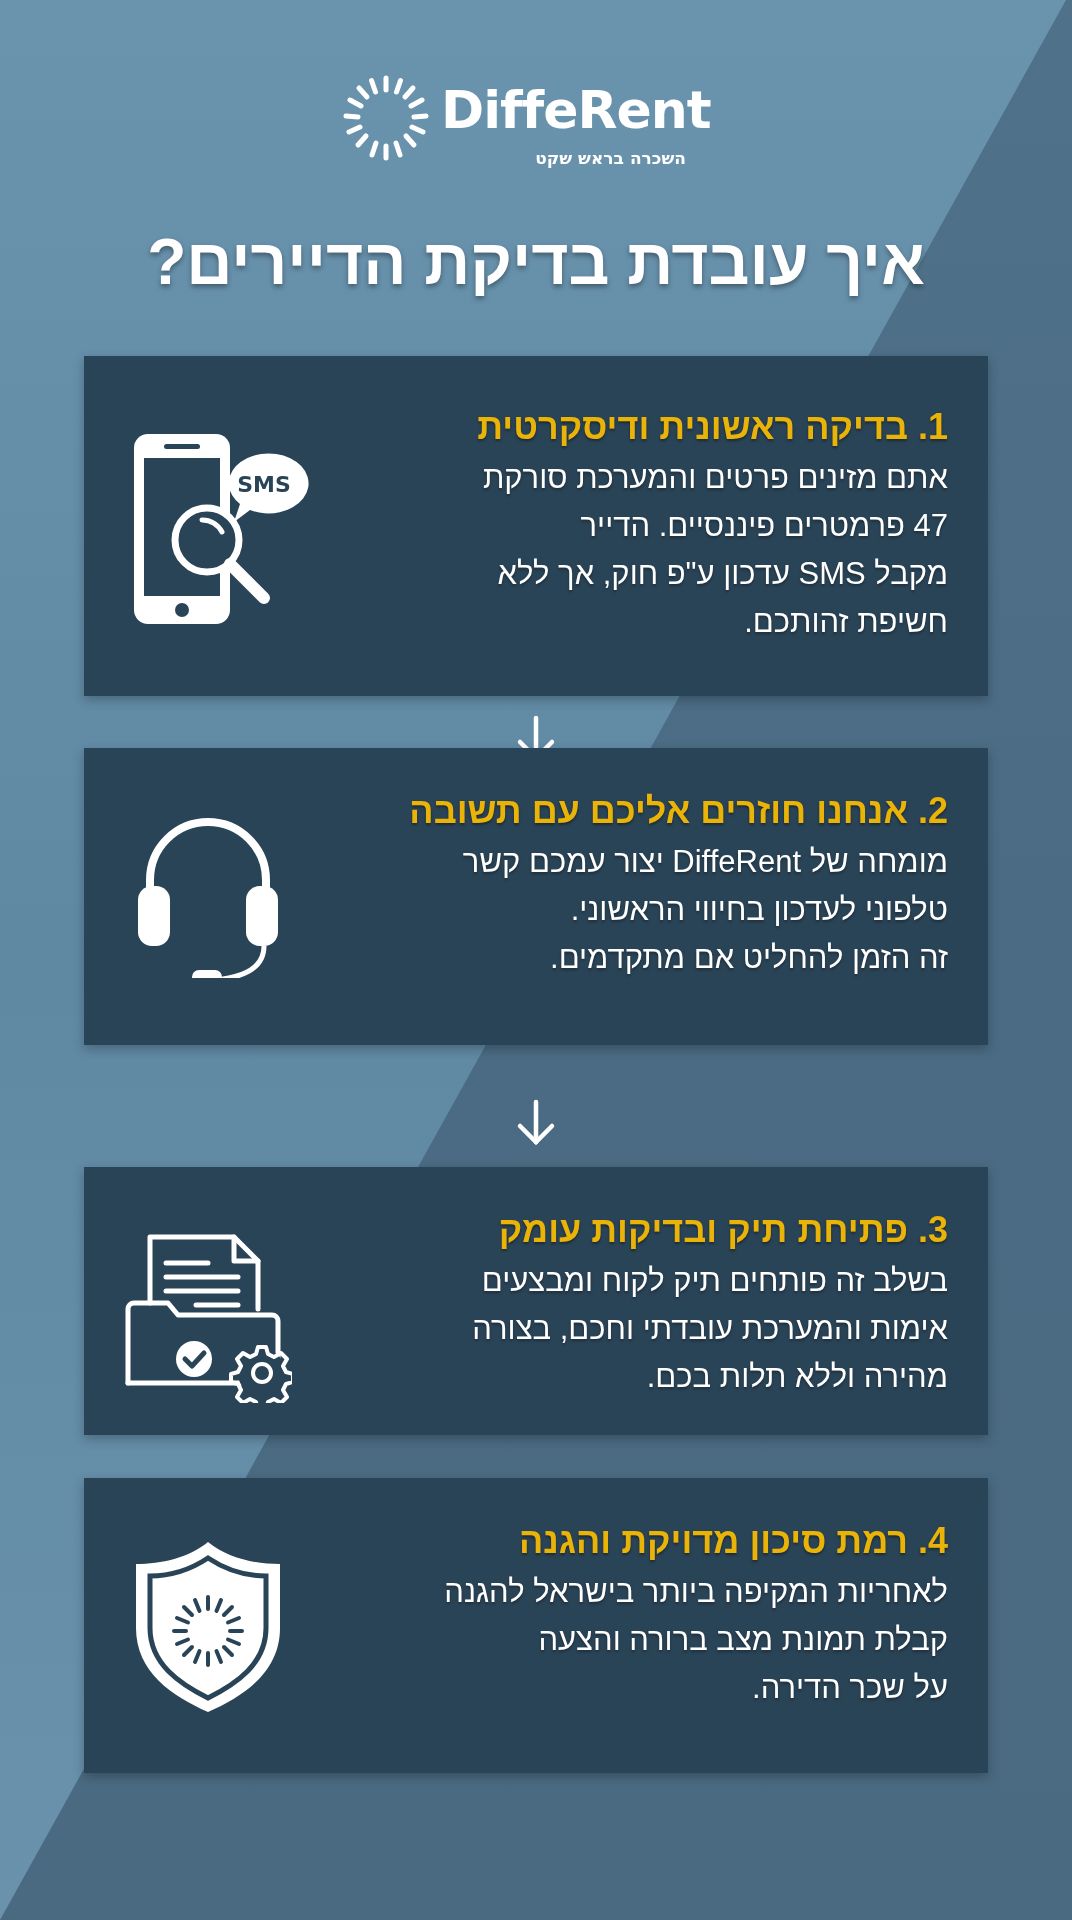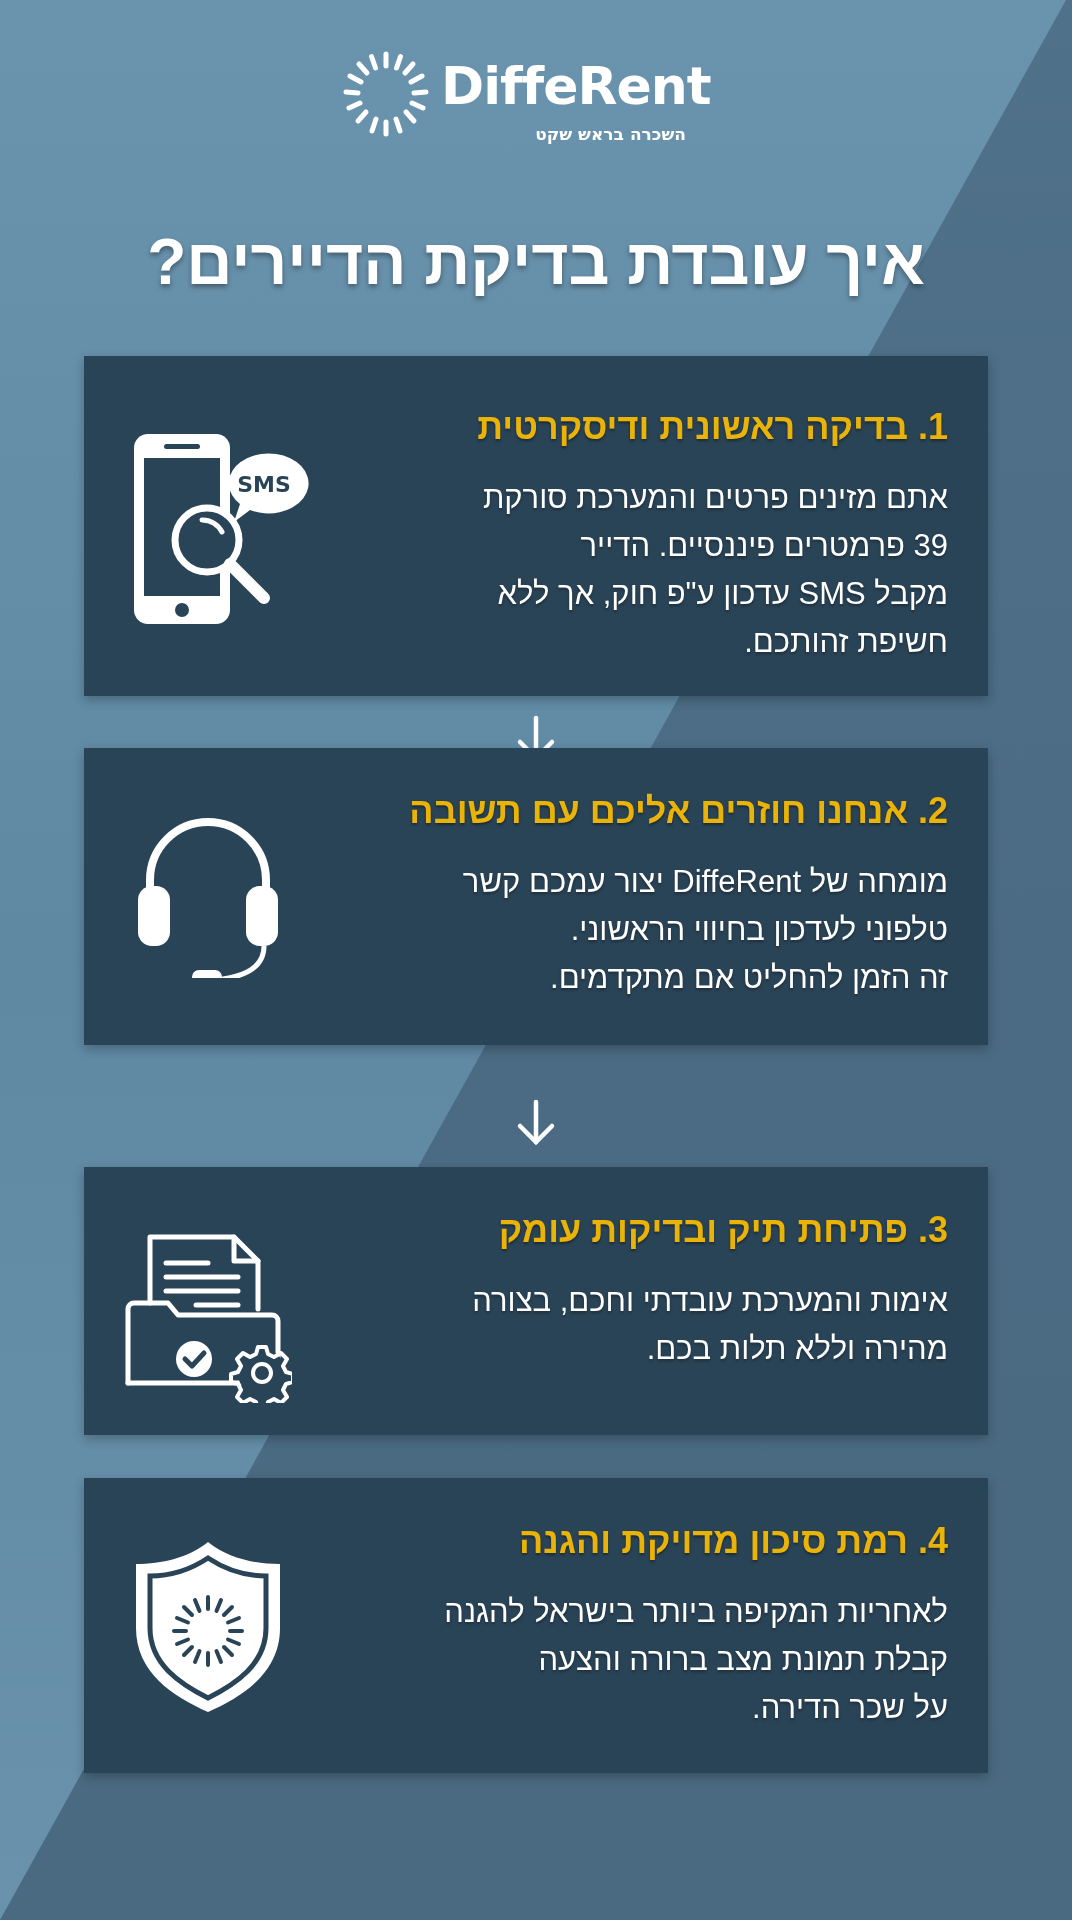--- a/index.html
+++ b/index.html
@@ -13,21 +13,21 @@
     position: absolute; inset: 0;
     background: linear-gradient(180deg, #6a93ad 0%, #5f88a3 50%, #6a92ac 100%);
   }
   .bg-diagonal {
     position: absolute; inset: 0;
     background: linear-gradient(180deg, #4f7189 0%, #4a6b83 50%, #4a6a81 100%);
     clip-path: polygon(1072px 0, 1072px 0, 1072px 1920px, 0 1920px);
     clip-path: polygon(1066px 0, 1072px 0, 1072px 1920px, 0 1920px);
   }
   .logo {
-    position: absolute; left: 338px; top: 44px; width: 400px; height: 110px;
+    position: absolute; left: 338px; top: 68px; width: 400px; height: 110px;
   }
   .logo-burst { position: absolute; left: 0; top: 2px; width: 96px; height: 96px; }
   .logo-word {
     position: absolute; left: 103px; top: 12px;
     font-family: "DejaVu Sans", sans-serif; font-weight: bold;
     font-size: 52px; letter-spacing: -1px; line-height: 60px; color: #fff;
   }
   .logo-tag {
     position: absolute; right: 52px; top: 76px;
     font-size: 17px; font-weight: bold; direction: rtl; color: #fff; line-height: 28px;
@@ -47,21 +47,21 @@
   .card-text {
     position: absolute; right: 40px; width: 590px; direction: rtl; text-align: right;
   }
   .card-title {
     font-family: "Liberation Sans", sans-serif; font-weight: bold;
     font-size: 36px; line-height: 46px; color: #eab308;
     text-shadow: 0 2px 3px rgba(0,0,0,0.4);
     white-space: nowrap;
   }
   .card-body {
-    margin-top: 24px;
+    margin-top: 4px;
     font-family: "Liberation Sans", sans-serif;
     font-size: 31px; line-height: 48px; color: #fff;
     text-shadow: 0 2px 3px rgba(0,0,0,0.35);
   }
   .card-body span { display: block; white-space: nowrap; }
   .arrow { position: absolute; left: 514px; width: 44px; height: 50px; }
 </style>
 </head>
 <body>
 
@@ -104,21 +104,21 @@
     <path d="M112 38 a40 30 0 1 1 14 44 l-16 12 l6 -18 a40 30 0 0 1 -4 -38z" fill="#fff"></path>
     <text x="140" y="64" text-anchor="middle" font-family="DejaVu Sans, sans-serif" font-weight="bold" font-size="22" fill="#2a4457">SMS</text>
     <circle cx="83" cy="112" r="32" fill="#2a4457" stroke="#fff" stroke-width="7"></circle>
     <path d="M78 92 a22 22 0 0 1 20 12" stroke="#fff" stroke-width="5" fill="none" stroke-linecap="round"></path>
     <line x1="106" y1="136" x2="140" y2="170" stroke="#fff" stroke-width="12" stroke-linecap="round"></line>
   </svg>
   <div class="card-text" style="top:48px;">
     <div class="card-title">1. בדיקה ראשונית ודיסקרטית</div>
     <div class="card-body">
       <span>אתם מזינים פרטים והמערכת סורקת</span>
-      <span>39 פרמטרים פיננסיים. הדייר</span>
+      <span>47 פרמטרים פיננסיים. הדייר</span>
       <span>מקבל SMS עדכון ע"פ חוק, אך ללא</span>
       <span>חשיפת זהותכם.</span>
     </div>
   </div>
 </div>
 
 <svg class="arrow" style="top:714px;" viewBox="0 0 44 50">
   <g stroke="#fff" stroke-width="4.5" stroke-linecap="round" fill="none">
     <line x1="22" y1="4" x2="22" y2="44"></line>
     <polyline points="6,28 22,44 38,28"></polyline>
@@ -166,20 +166,21 @@
     <polyline points="63,136 70,143 82,130" stroke="#2a4457" stroke-width="5" fill="none" stroke-linecap="round" stroke-linejoin="round"></polyline>
     <g transform="translate(140,150)">
       <circle r="24" fill="#2a4457"></circle>
       <path d="M-4 -26 h8 l2 7 l6 3 l7 -4 l6 6 l-4 7 l3 6 l7 2 v8 l-7 2 l-3 6 l4 7 l-6 6 l-7 -4 l-6 3 l-2 7 h-8 l-2 -7 l-6 -3 l-7 4 l-6 -6 l4 -7 l-3 -6 l-7 -2 v-8 l7 -2 l3 -6 l-4 -7 l6 -6 l7 4 l6 -3 z" stroke="#fff" stroke-width="4" fill="none" stroke-linejoin="round"></path>
       <circle r="9" stroke="#fff" stroke-width="4" fill="none"></circle>
     </g>
   </svg>
   <div class="card-text" style="top:40px;width:620px;">
     <div class="card-title">3. פתיחת תיק ובדיקות עומק</div>
     <div class="card-body">
+      <span>בשלב זה פותחים תיק לקוח ומבצעים</span>
       <span>אימות והמערכת עובדתי וחכם, בצורה</span>
       <span>מהירה וללא תלות בכם.</span>
     </div>
   </div>
 </div>
 
 <svg class="arrow" style="top:1482px;" viewBox="0 0 44 50">
   <g stroke="#fff" stroke-width="4.5" stroke-linecap="round" fill="none">
     <line x1="22" y1="4" x2="22" y2="44"></line>
     <polyline points="6,28 22,44 38,28"></polyline>

